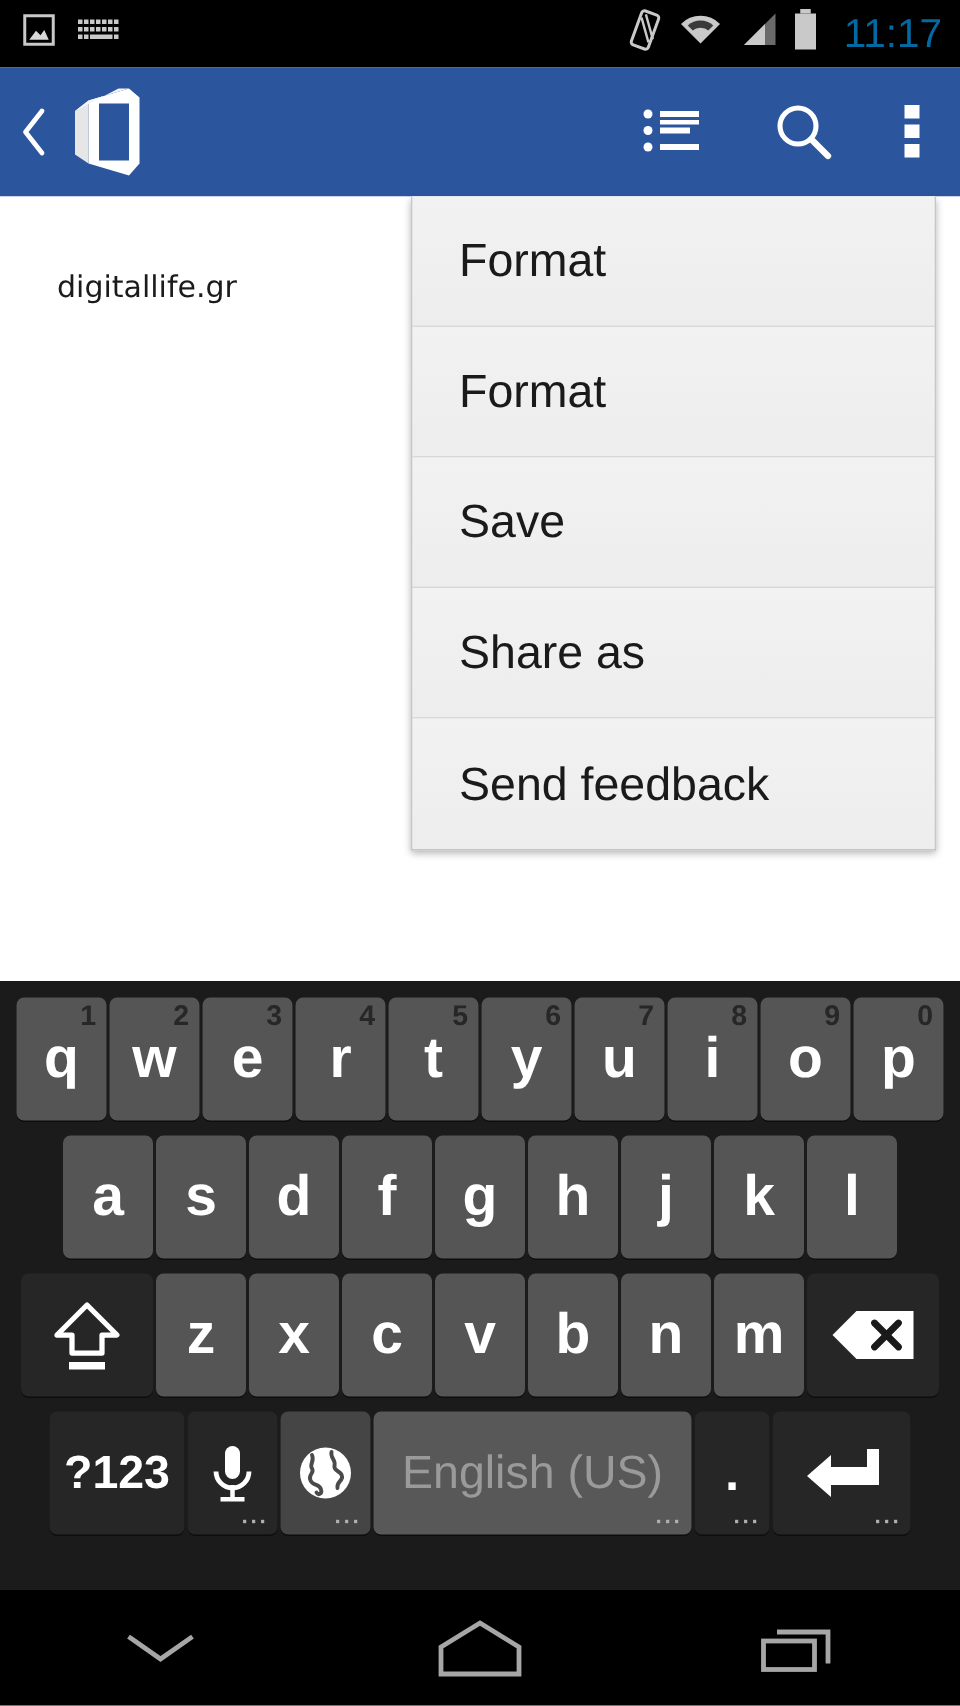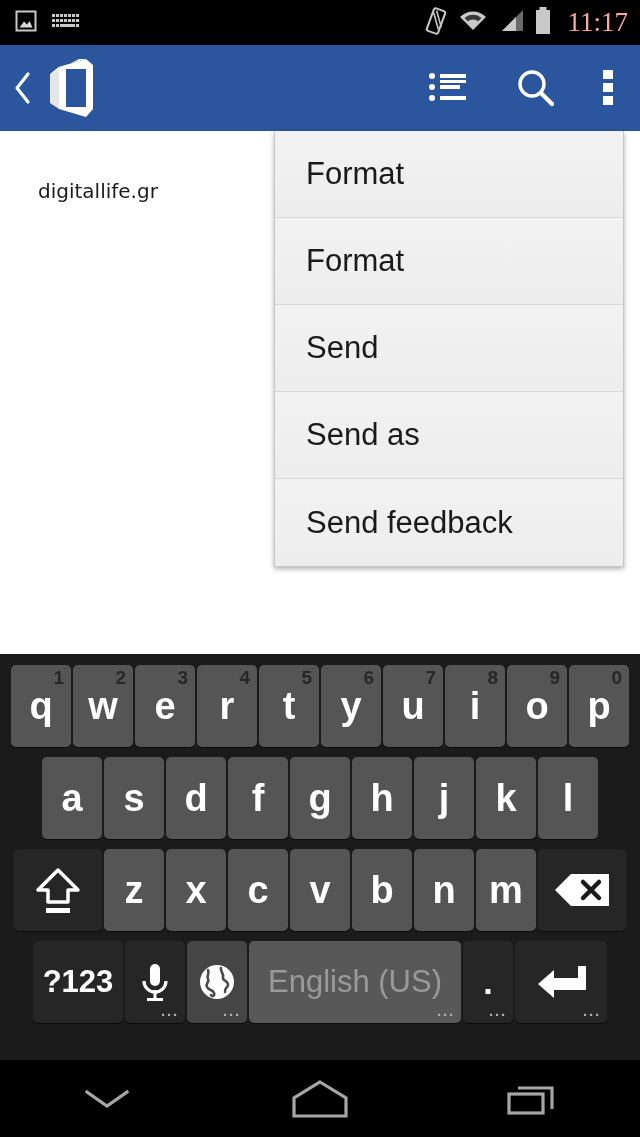--- a/index.html
+++ b/index.html
@@ -30,24 +30,24 @@
     height: 45px;
     background: #000000;
     display: flex;
     align-items: center;
     box-sizing: border-box;
     padding: 0 12px 0 14px;
   }
   .status-left { display: flex; align-items: center; gap: 14px; }
   .status-right { margin-left: auto; display: flex; align-items: center; gap: 10px; }
   .status-clock {
-    color: #fca5a5;
+    color: #0369a1;
     font-size: 27px;
     letter-spacing: 0px;
-    font-family: Liberation Serif, serif;
+    font-family: Liberation Sans, sans-serif;
     margin-left: 6px;
     line-height: 1;
   }
 
   
   .appbar {
     position: absolute;
     left: 0; top: 45px;
     width: 640px;
     height: 86px;
@@ -358,24 +358,24 @@
   </div>
 
   <div class="overflow-menu">
     <div class="menu-item">
       <span>Format</span>
     </div>
     <div class="menu-item">
       <span>Format</span>
     </div>
     <div class="menu-item">
-      <span>Send</span>
+      <span>Save</span>
     </div>
     <div class="menu-item">
-      <span>Send as</span>
+      <span>Share as</span>
     </div>
     <div class="menu-item">
       <span>Send feedback</span>
     </div>
   </div>
 
   <div class="keyboard">
 
     <div class="krow r1">
       <div class="key">

